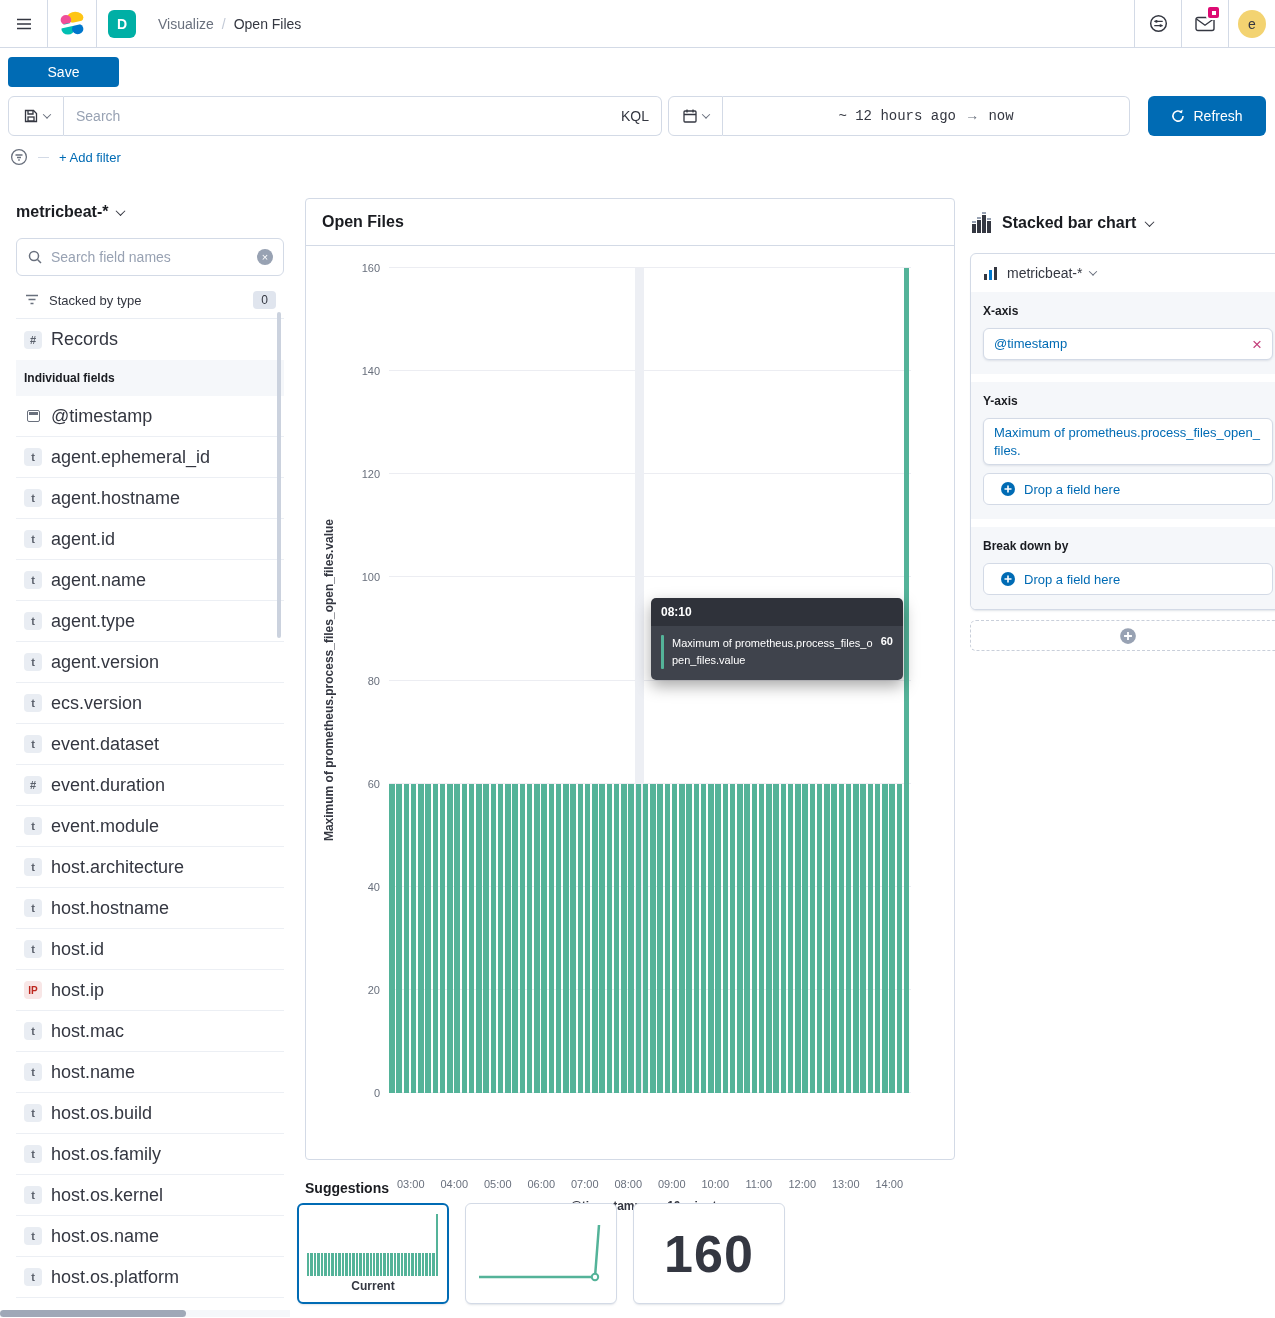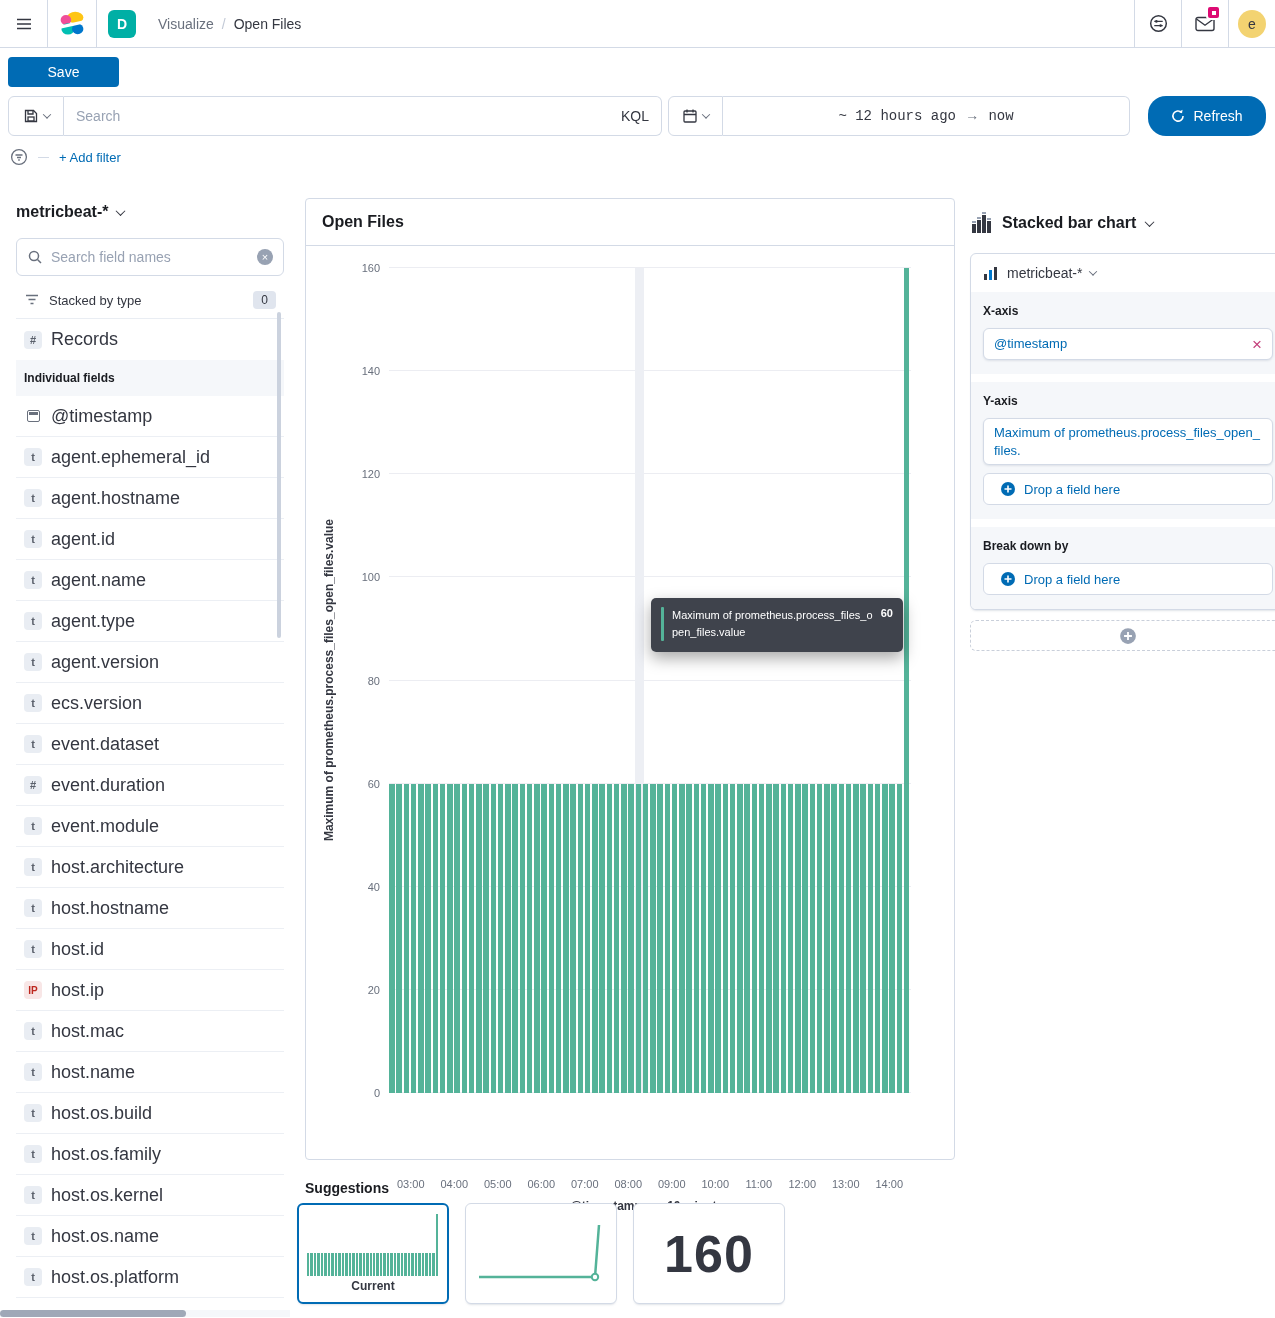--- a/index.html
+++ b/index.html
@@ -27,21 +27,21 @@
   .querybar{position:absolute;left:8px;top:96px;height:40px;display:flex;align-items:stretch;}
   .sq-btn{width:56px;border:1px solid #D3DAE6;border-radius:6px 0 0 6px;background:#fff;display:flex;align-items:center;justify-content:center;gap:5px;cursor:pointer;}
   .search-box{width:598px;border:1px solid #D3DAE6;border-left:none;border-radius:0 6px 6px 0;background:#fff;display:flex;align-items:center;padding:0 12px;}
   .search-box input{flex:1;border:none;outline:none;font-size:14px;font-family:inherit;color:#343741;}
   .search-box input::placeholder{color:#98A2B3;}
   .kql{font-size:14px;color:#343741;padding-left:10px;cursor:pointer;}
   .group2{display:flex;margin-left:6px;}
   .cal-btn{width:55px;border:1px solid #D3DAE6;border-radius:6px 0 0 6px;background:#fff;display:flex;align-items:center;justify-content:center;gap:5px;cursor:pointer;}
   .time-box{width:407px;border:1px solid #D3DAE6;border-left:none;border-radius:0 6px 6px 0;background:#fff;display:flex;align-items:center;justify-content:center;font-size:14px;cursor:pointer;font-family:Liberation Mono, monospace;}
   .time-arrow{color:#69707D;margin:0 12px;}
-  .refresh-btn{position:absolute;left:1148px;top:96px;width:118px;height:40px;background:#006BB4;color:#fff;border:none;border-radius:18px;font-size:14px;font-weight:500;font-family:inherit;display:flex;align-items:center;justify-content:center;gap:8px;cursor:pointer;}
+  .refresh-btn{position:absolute;left:1148px;top:96px;width:118px;height:40px;background:#006BB4;color:#fff;border:none;border-radius:6px;font-size:14px;font-weight:500;font-family:inherit;display:flex;align-items:center;justify-content:center;gap:8px;cursor:pointer;}
   .filterbar{position:absolute;left:10px;top:146px;height:22px;display:flex;align-items:center;gap:10px;}
   .dash{width:11px;height:1px;background:#D3DAE6;}
   .add-filter{color:#006BB4;font-size:13px;cursor:pointer;}
 
   
   .sidebar{position:absolute;left:16px;top:200px;width:268px;}
   .sb-title{display:flex;align-items:center;gap:9px;font-size:16px;font-weight:600;color:#1a1c21;height:24px;cursor:pointer;}
   .sb-search{margin-top:14px;height:38px;border:1px solid #D3DAE6;border-radius:6px;background:#fff;display:flex;align-items:center;gap:8px;padding:0 10px;}
   .sb-search input{flex:1;border:none;outline:none;font-size:14px;font-family:inherit;color:#343741;min-width:0;}
   .sb-search input::placeholder{color:#98A2B3;}
@@ -339,20 +339,21 @@
         <div style="bottom: 206.25px;">40</div>
         <div style="bottom: 309.375px;">60</div>
         <div style="bottom: 412.5px;">80</div>
         <div style="bottom: 515.625px;">100</div>
         <div style="bottom: 618.75px;">120</div>
         <div style="bottom: 721.875px;">140</div>
         <div style="bottom: 825px;">160</div>
       </div>
     <div class="plot">
       <div class="tooltip">
+        <div class="tt-head">08:10</div>
         <div class="tt-body">
           <span class="tt-swatch"></span>
           <span class="tt-label">Maximum of prometheus.process_files_open_files.value</span>
           <span class="tt-value">60</span>
         </div>
       </div>
     <div class="gridline" style="bottom: 0px;"></div>
         <div class="gridline" style="bottom: 103.125px;"></div>
         <div class="gridline" style="bottom: 206.25px;"></div>
         <div class="gridline" style="bottom: 309.375px;"></div>

